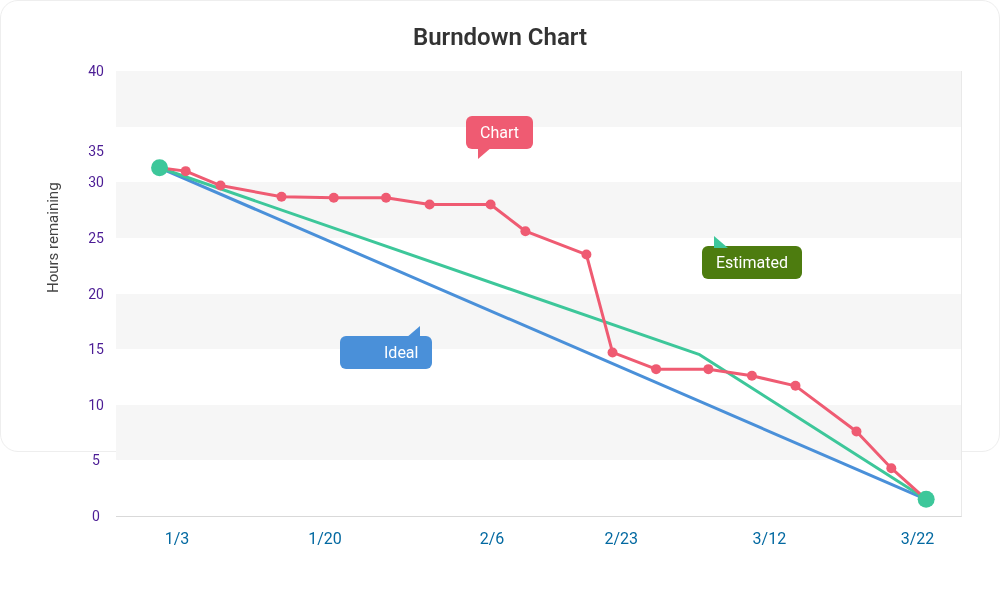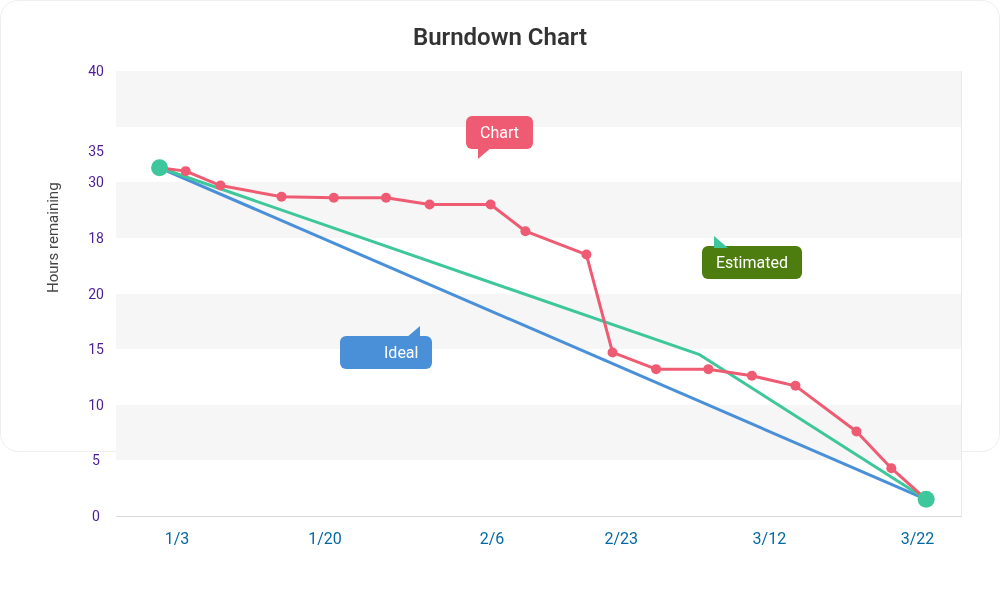--- a/index.html
+++ b/index.html
@@ -168,21 +168,21 @@
       <span>Estimated</span>
     </div>
   </div>
 
   <div class="y-axis-label">Hours remaining</div>
 <div class="y-tick" style="top: 515px;">0</div>
     <div class="y-tick" style="top: 459.375px;">5</div>
     <div class="y-tick" style="top: 403.75px;">10</div>
     <div class="y-tick" style="top: 348.125px;">15</div>
     <div class="y-tick" style="top: 292.5px;">20</div>
-    <div class="y-tick" style="top: 236.875px;">18</div>
+    <div class="y-tick" style="top: 236.875px;">25</div>
     <div class="y-tick" style="top: 181.25px;">30</div>
     <div class="y-tick" style="top: 125.625px; margin-top: 24px;">35</div>
     <div class="y-tick" style="top: 70px;">40</div>
     <div class="x-tick" style="left: 175.979px;">1/3</div>
     <div class="x-tick" style="left: 324.072px;">1/20</div>
     <div class="x-tick" style="left: 491px;">2/6</div>
     <div class="x-tick" style="left: 620.258px;">2/23</div>
     <div class="x-tick" style="left: 768.351px;">3/12</div>
     <div class="x-tick" style="left: 916.443px;">3/22</div>
   </div>

